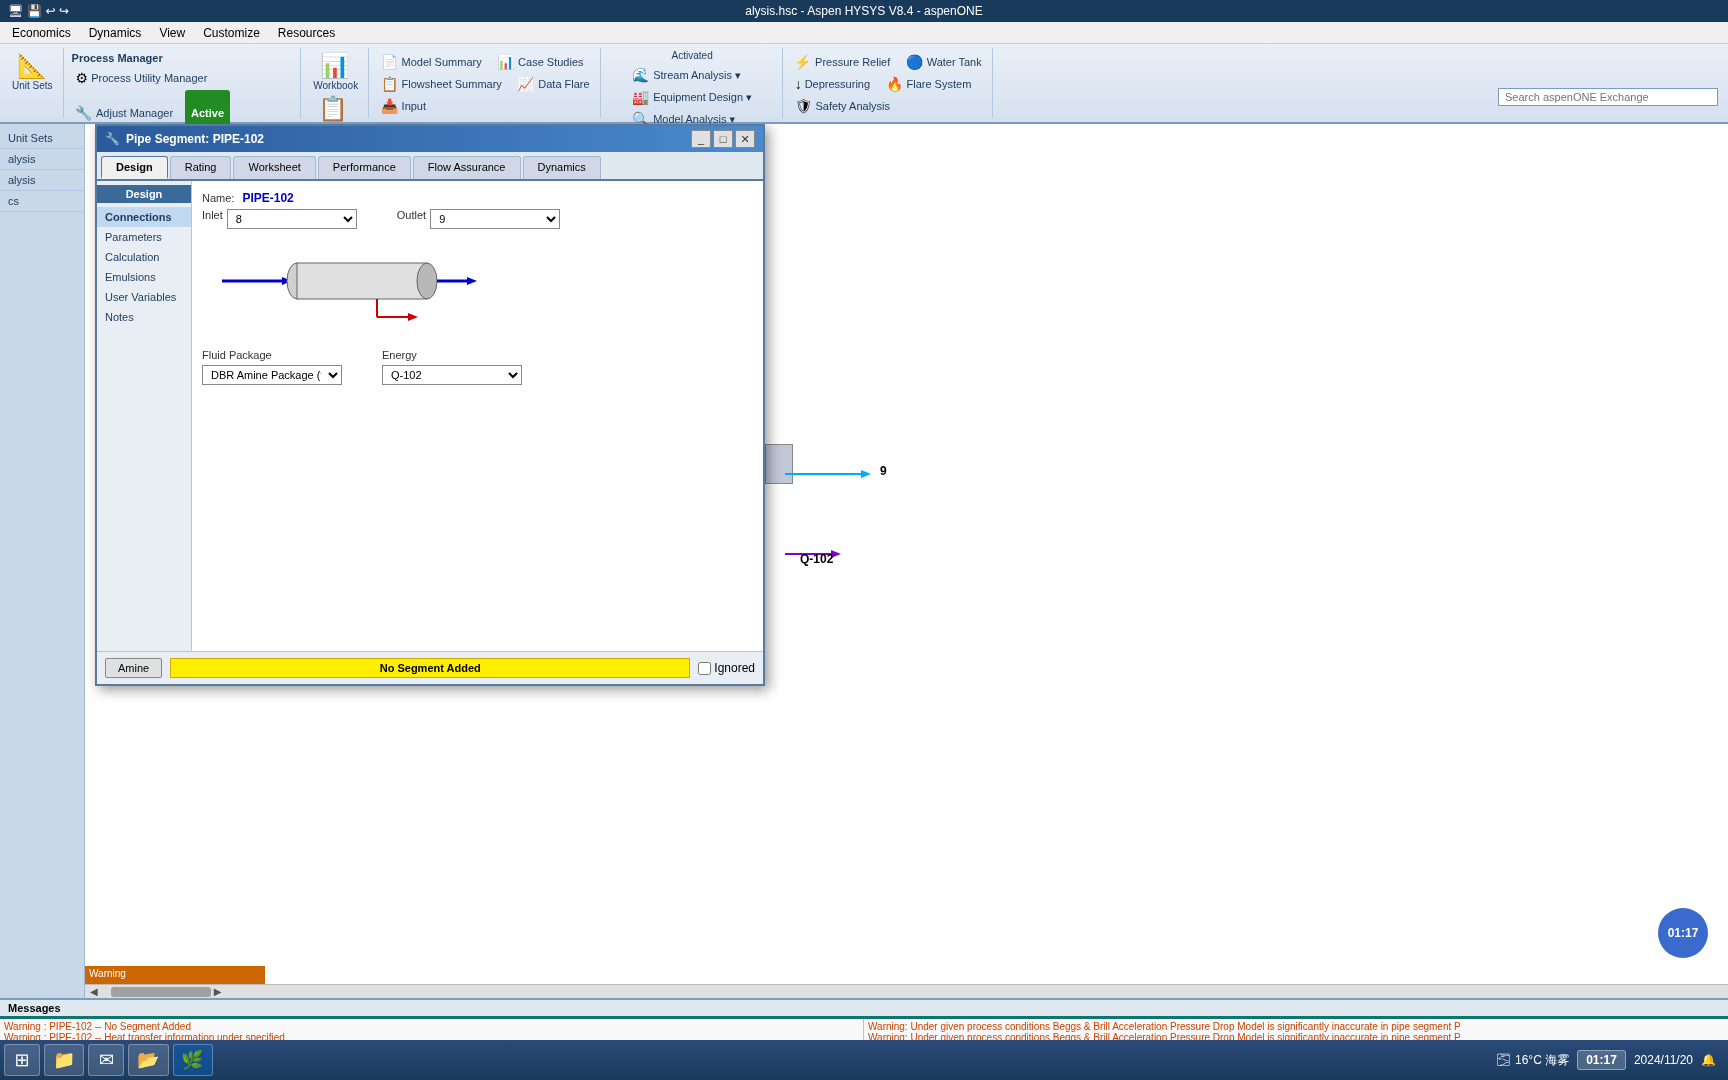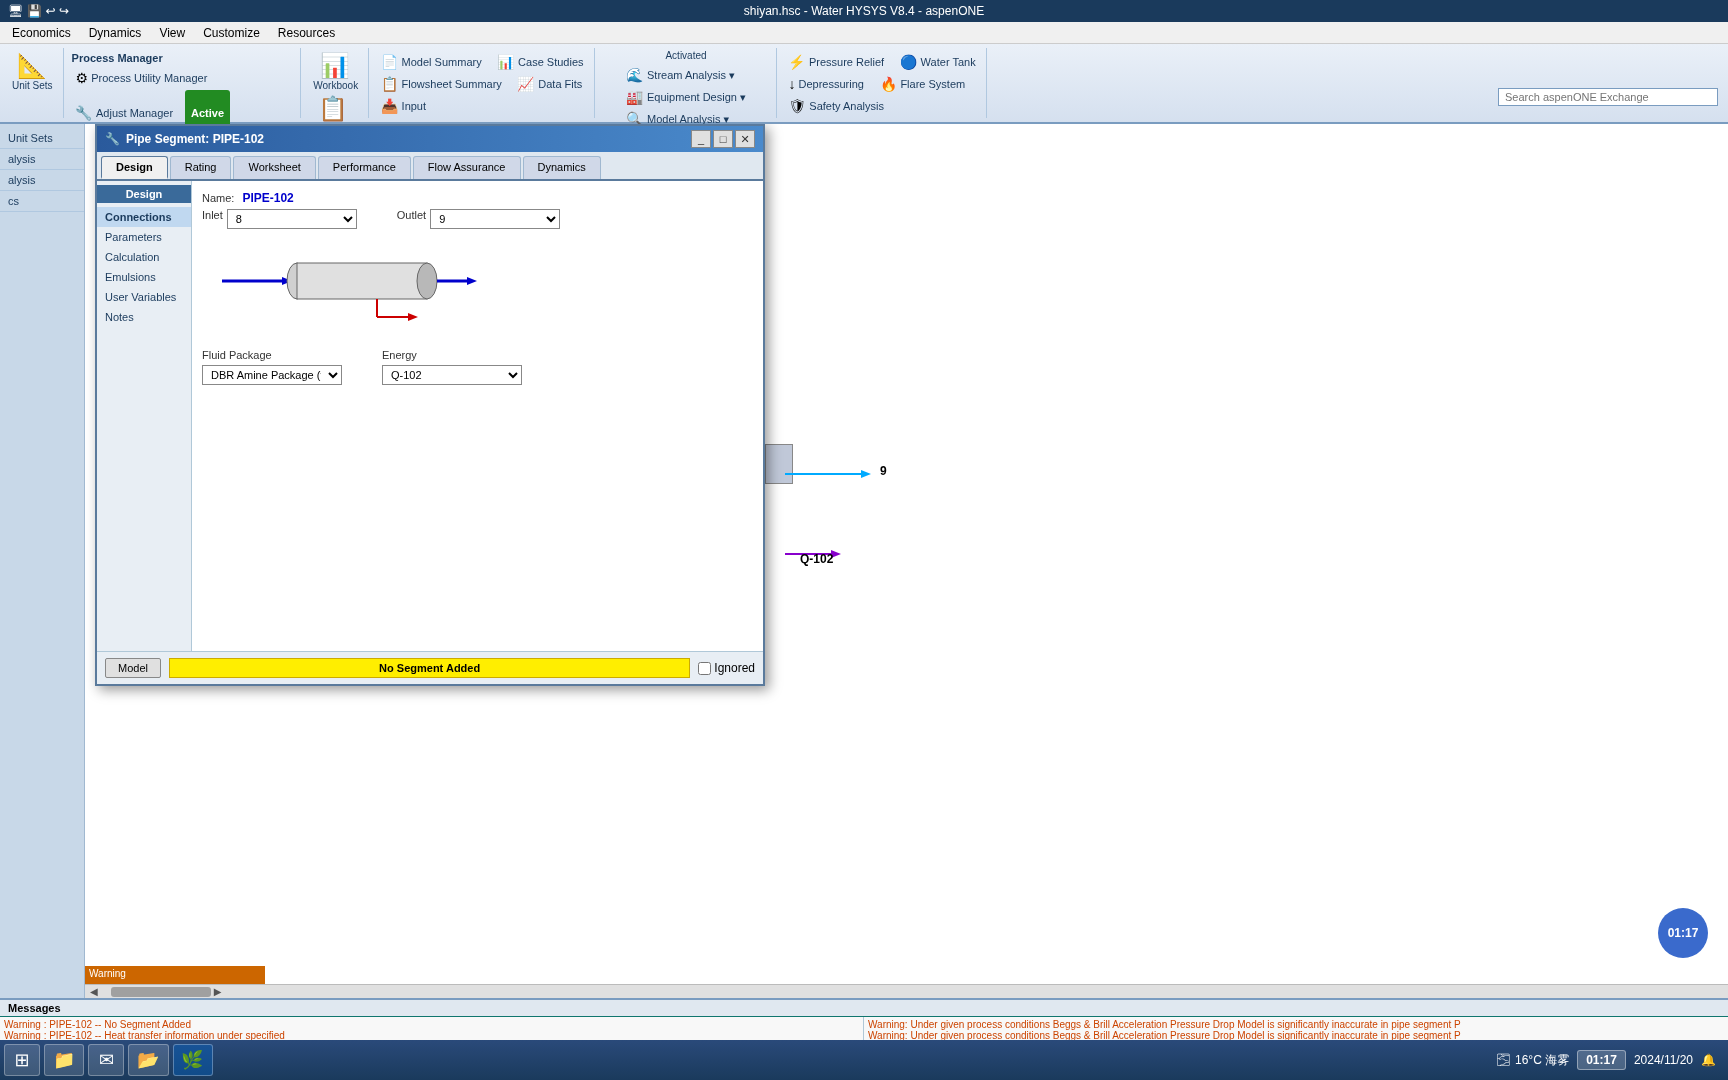--- a/index.html
+++ b/index.html
@@ -346,21 +346,21 @@
       background: #f8f8f8;
       border-top: 2px solid #7a9cc0;
       display: flex;
       flex-direction: column;
     }
     .messages-title {
       background: #e0e8f0;
       padding: 2px 8px;
       font-size: 11px;
       font-weight: bold;
-      border-bottom: 1px solid #0f766e;
+      border-bottom: 3px solid #0f766e;
     }
     .messages-body {
       display: flex;
       flex: 1;
       overflow: hidden;
     }
     .messages-left {
       width: 50%;
       border-right: 1px solid #b0c8d8;
       padding: 2px 4px;
@@ -462,21 +462,21 @@
     }
   </style>
 </head>
 <body>
 
 <div class="title-bar">
   <div class="title-bar-left">
     <span>🖥</span>
     <span>💾 ↩ ↪</span>
   </div>
-  <span>shiyan.hsc - Water HYSYS V8.4 - aspenONE</span>
+  <span>alysis.hsc - Aspen HYSYS V8.4 - aspenONE</span>
 </div>
 
 <div class="menu-bar">
   <span class="menu-item">Economics</span>
   <span class="menu-item">Dynamics</span>
   <span class="menu-item">View</span>
   <span class="menu-item">Customize</span>
   <span class="menu-item">Resources</span>
 </div>
 
@@ -542,21 +542,21 @@
           <span class="label">Case Studies</span>
         </div>
       </div>
       <div style="display:flex; gap:8px;">
         <div class="ribbon-btn-small">
           <span class="icon">📋</span>
           <span class="label">Flowsheet Summary</span>
         </div>
         <div class="ribbon-btn-small">
           <span class="icon">📈</span>
-          <span class="label">Data Fits</span>
+          <span class="label">Data Flare</span>
         </div>
       </div>
       <div style="display:flex; gap:8px;">
         <div class="ribbon-btn-small">
           <span class="icon">📥</span>
           <span class="label">Input</span>
         </div>
       </div>
     </div>
   </div>
@@ -711,21 +711,21 @@
               <span class="fe-label">Energy</span>
               <select class="fe-select">
                 <option>Q-102</option>
               </select>
             </div>
           </div>
         </div>
       </div>
 
       <div class="dialog-footer">
-        <button class="delete-btn">Model</button>
+        <button class="delete-btn">Amine</button>
         <div class="status-bar-yellow">No Segment Added</div>
         <div class="ignored-check">
           <input type="checkbox" style="">
           <span>Ignored</span>
         </div>
       </div>
     </div>
 
     <div style="position:absolute; left:680px; top:320px; background:#c0c8d8; border:1px solid #888; width:28px; height:40px;"></div>
 

